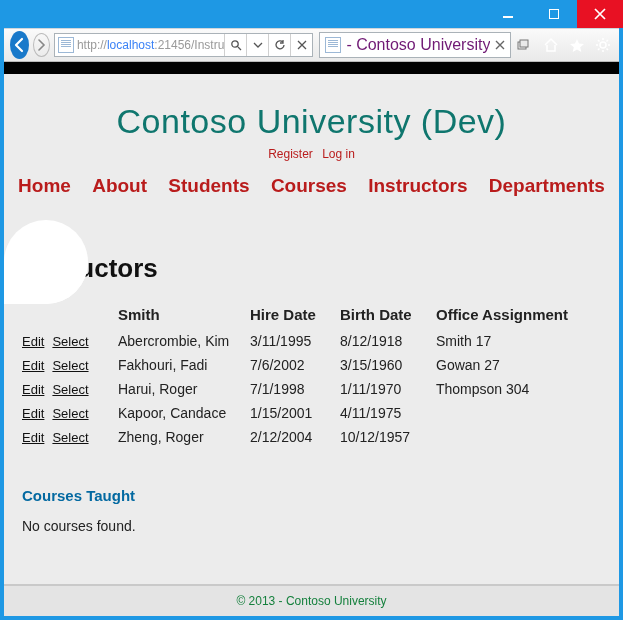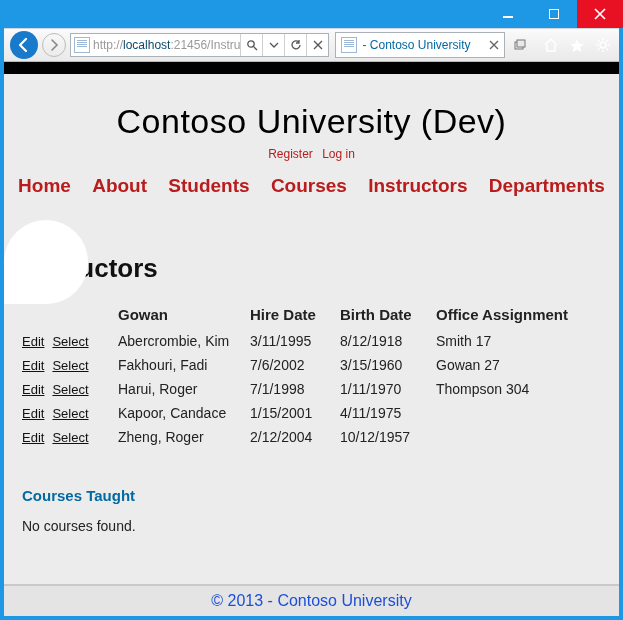--- a/index.html
+++ b/index.html
@@ -12,53 +12,53 @@
   .winbtn.close { background: #e81123; }
   .winbtn.close svg { width:12px; height:12px; }
   .toolbar { height: 34px; background: linear-gradient(#fafafa,#e9e9e9); border-top: 1px solid #cfd6db; border-bottom: 1px solid #b8b8b8; display:flex; align-items:center; padding: 0 6px; gap:4px; margin: 0 4px;}
   .navback { width:28px; height:28px; border-radius:50%; background:#1979ca; display:flex; align-items:center; justify-content:center; }
   .navback svg { width:16px; height:16px; fill:#fff; }
   .navfwd { width:24px; height:24px; display:flex; align-items:center; justify-content:center; border-radius:50%; border:1px solid #bbb;}
   .navfwd svg { width:12px; height:12px; fill:#888; }
   .addrbar { flex:0 0 248px; height:24px; border:1px solid #aab2b8; background:#fff; display:flex; align-items:center; font-size:12px; }
   .addrbar .doc-icon { width:16px; height:16px; margin:0 3px; }
   .addrurl { flex:1; color:#9a9a9a; white-space:nowrap; overflow:hidden; }
-  .addrurl .host { color:#0c4a6e; }
+  .addrurl .host { color:#3b82f6; }
   .addr-right { display:flex; align-items:center; gap:0; }
   .addr-btn { width:22px; height:22px; display:flex; align-items:center; justify-content:center; border-left:1px solid #d0d0d0; }
   .addr-btn svg { width:12px; height:12px; fill:#555; }
-  .tab { flex:1; height:26px; border:1px solid #aab2b8; background:#fff; display:flex; align-items:center; font-size:12px; color:#0369a1; margin-left:2px;}
+  .tab { flex:1; height:26px; border:1px solid #aab2b8; background:#fff; display:flex; align-items:center; font-size:16px; color:#701a75; margin-left:2px;}
   .tab .doc-icon { width:16px; height:16px; margin:0 5px; }
   .tab .tabtitle { flex:1; white-space:nowrap; overflow:hidden;}
   .tab .tabclose { width:20px; display:flex; align-items:center; justify-content:center; color:#666; }
   .newtab { width:22px; height:22px; display:flex; align-items:center; justify-content:center; border:1px solid transparent;}
   .right-icons { display:flex; gap:6px; margin-left:6px; }
   .right-icons .ri { width:20px; height:20px; display:flex; align-items:center; justify-content:center; }
   .right-icons svg { width:16px; height:16px; fill:#fff; }
   .outer-frame { flex:1; background:#1e98e4; padding: 0 4px 4px 4px; display:flex; }
   .viewport { flex:1; background:#fff; display:flex; flex-direction:column; overflow:hidden; }
   .blackbar { height:12px; background:#000; flex-shrink:0;}
   .content { flex:1; background:#ececec; position:relative; overflow:hidden;}
   .banner { text-align:center; padding-top:28px; }
-  .site-title { font-size:34px; font-weight:300; color:#000000; letter-spacing:0.5px;}
+  .site-title { font-size:34px; font-weight:300; color:#0f766e; letter-spacing:0.5px;}
   .auth-links { font-size:12px; color:#b91c1c; margin-top:6px;}
   .auth-links span { margin:0 3px; }
   .mainnav { text-align:center; margin-top:14px; font-size:19px; color:#b91c1c; font-weight:600;}
   .mainnav span { margin:0 8px; }
   .quarter-circle { position:absolute; left:0; top:188px; width:84px; height:42px; background:#fff; border-bottom-right-radius:84px; border-bottom-left-radius:0;}
   .quarter-circle::before { content:""; position:absolute; left:0; bottom:0; width:84px; height:84px; background:#fff; border-radius:50%; top:-42px;}
   .page { padding: 56px 18px 0 18px; }
   h2.page-h { font-size:26px; font-weight:700; color:#111; margin-bottom:18px;}
   table.inst { border-collapse:collapse; font-size:14px; color:#222; width:100%; }
   table.inst th { text-align:left; font-weight:700; padding:4px 10px 6px 0; font-size:15px;}
   table.inst td { padding:4px 10px 4px 0; vertical-align:middle;}
   .rowlinks a { color:#111; text-decoration:underline; font-size:13px; margin-right:8px;}
   h3.sub { font-size:15px; font-weight:700; margin-top:38px; color:#0369a1;}
   .nocourses { font-size:14px; color:#222; margin-top:14px;}
-  .footer { position:absolute; bottom:0; left:0; right:0; height:32px; border-top:2px solid #c9c9c9; background:#e4e4e4; display:flex; align-items:center; justify-content:center; font-size:16px; color:#1d4ed8;}
+  .footer { position:absolute; bottom:0; left:0; right:0; height:32px; border-top:2px solid #c9c9c9; background:#e4e4e4; display:flex; align-items:center; justify-content:center; font-size:12px; color:#15803d;}
   .doc-icon { background:#fff; border:1px solid #9cb8d6; position:relative; }
   .doc-icon::after { content:""; position:absolute; top:2px; left:2px; right:2px; height:1px; background:#9cb8d6; box-shadow:0 2px 0 #9cb8d6, 0 4px 0 #9cb8d6, 0 6px 0 #9cb8d6;}
 </style>
 </head>
 <body>
 
 <div class="window">
   <div class="titlebar">
     <div class="winbtn min">
         <span></span>
@@ -169,21 +169,21 @@
             <span>Departments</span>
           </div>
         </div>
 
         <div class="page">
           <h2 class="page-h">Instructors</h2>
           <table class="inst">
             <thead>
               <tr>
                 <th style="width:96px;"></th>
-                <th style="width:132px;">Gowan</th>
+                <th style="width:132px;">Smith</th>
                 <th style="width:90px;margin-top:48px;">Hire Date</th>
                 <th style="width:96px;">Birth Date</th>
                 <th>Office Assignment</th>
               </tr>
             </thead>
             <tbody id="inst-body">
                 <tr>
                   <td class="rowlinks"><a>Edit</a><a>Select</a></td>
                   <td>Abercrombie, Kim</td>
                   <td>3/11/1995</td>

